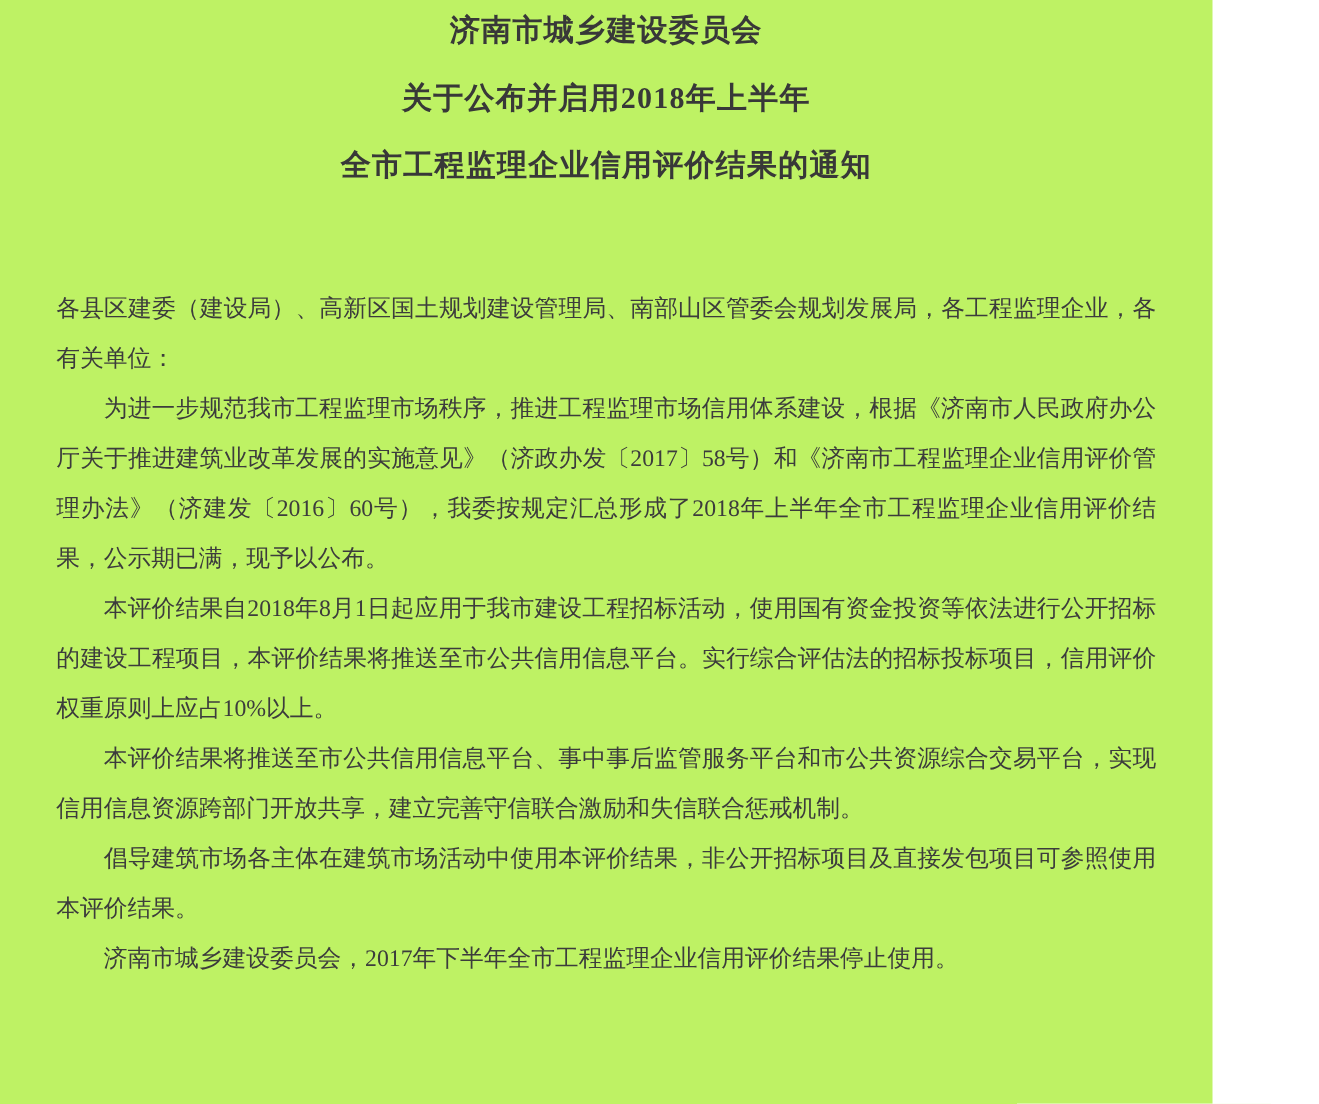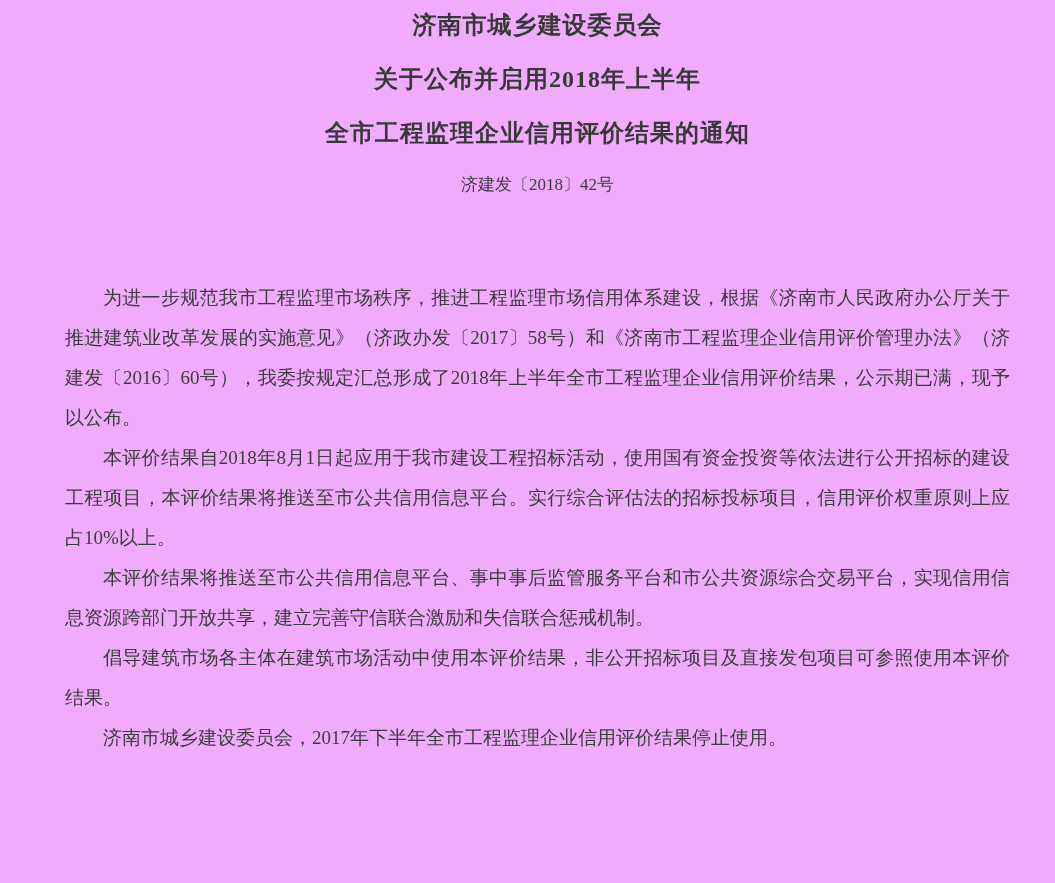--- a/index.html
+++ b/index.html
@@ -2,26 +2,26 @@
 <html><head>
 <meta charset="utf-8">
 <style>
   html, body {
     margin: 0;
     padding: 0;
     background: #ffffff;
   }
   .page {
     position: relative;
-    width: 1055px;
+    width: 970px;
     height: 883px;
-    background: #f0abfc;
+    background: #bef264;
     overflow: hidden;
     box-sizing: border-box;
-    padding: 12px 45px 0 65px;
+    padding: 12px 45px 0 45px;
     font-family: "Liberation Serif", "DejaVu Serif", serif;
     color: #3c3c3c;
   }
   .title {
     margin: 0 0 28px 0;
     text-align: center;
     font-size: 24px;
     line-height: 26px;
     font-weight: bold;
     letter-spacing: 1px;
@@ -52,23 +52,23 @@
     text-indent: 0;
   }
 </style>
 </head>
 <body>
 
 <div class="page">
   <h1 class="title">济南市城乡建设委员会</h1>
   <h1 class="title">关于公布并启用2018年上半年</h1>
   <h1 class="title">全市工程监理企业信用评价结果的通知</h1>
-  <div class="doc-number">济建发〔2018〕42号</div>
 
   <div class="body-block">
+    <p class="salutation">各县区建委（建设局）、高新区国土规划建设管理局、南部山区管委会规划发展局，各工程监理企业，各有关单位：</p>
     <p class="para">为进一步规范我市工程监理市场秩序，推进工程监理市场信用体系建设，根据《济南市人民政府办公厅关于推进建筑业改革发展的实施意见》（济政办发〔2017〕58号）和《济南市工程监理企业信用评价管理办法》（济建发〔2016〕60号），我委按规定汇总形成了2018年上半年全市工程监理企业信用评价结果，公示期已满，现予以公布。</p>
     <p class="para">本评价结果自2018年8月1日起应用于我市建设工程招标活动，使用国有资金投资等依法进行公开招标的建设工程项目，本评价结果将推送至市公共信用信息平台。实行综合评估法的招标投标项目，信用评价权重原则上应占10%以上。</p>
     <p class="para">本评价结果将推送至市公共信用信息平台、事中事后监管服务平台和市公共资源综合交易平台，实现信用信息资源跨部门开放共享，建立完善守信联合激励和失信联合惩戒机制。</p>
     <p class="para">倡导建筑市场各主体在建筑市场活动中使用本评价结果，非公开招标项目及直接发包项目可参照使用本评价结果。</p>
     <p class="para">济南市城乡建设委员会，2017年下半年全市工程监理企业信用评价结果停止使用。</p>
 
   </div>
 </div>
 
 </body></html>

